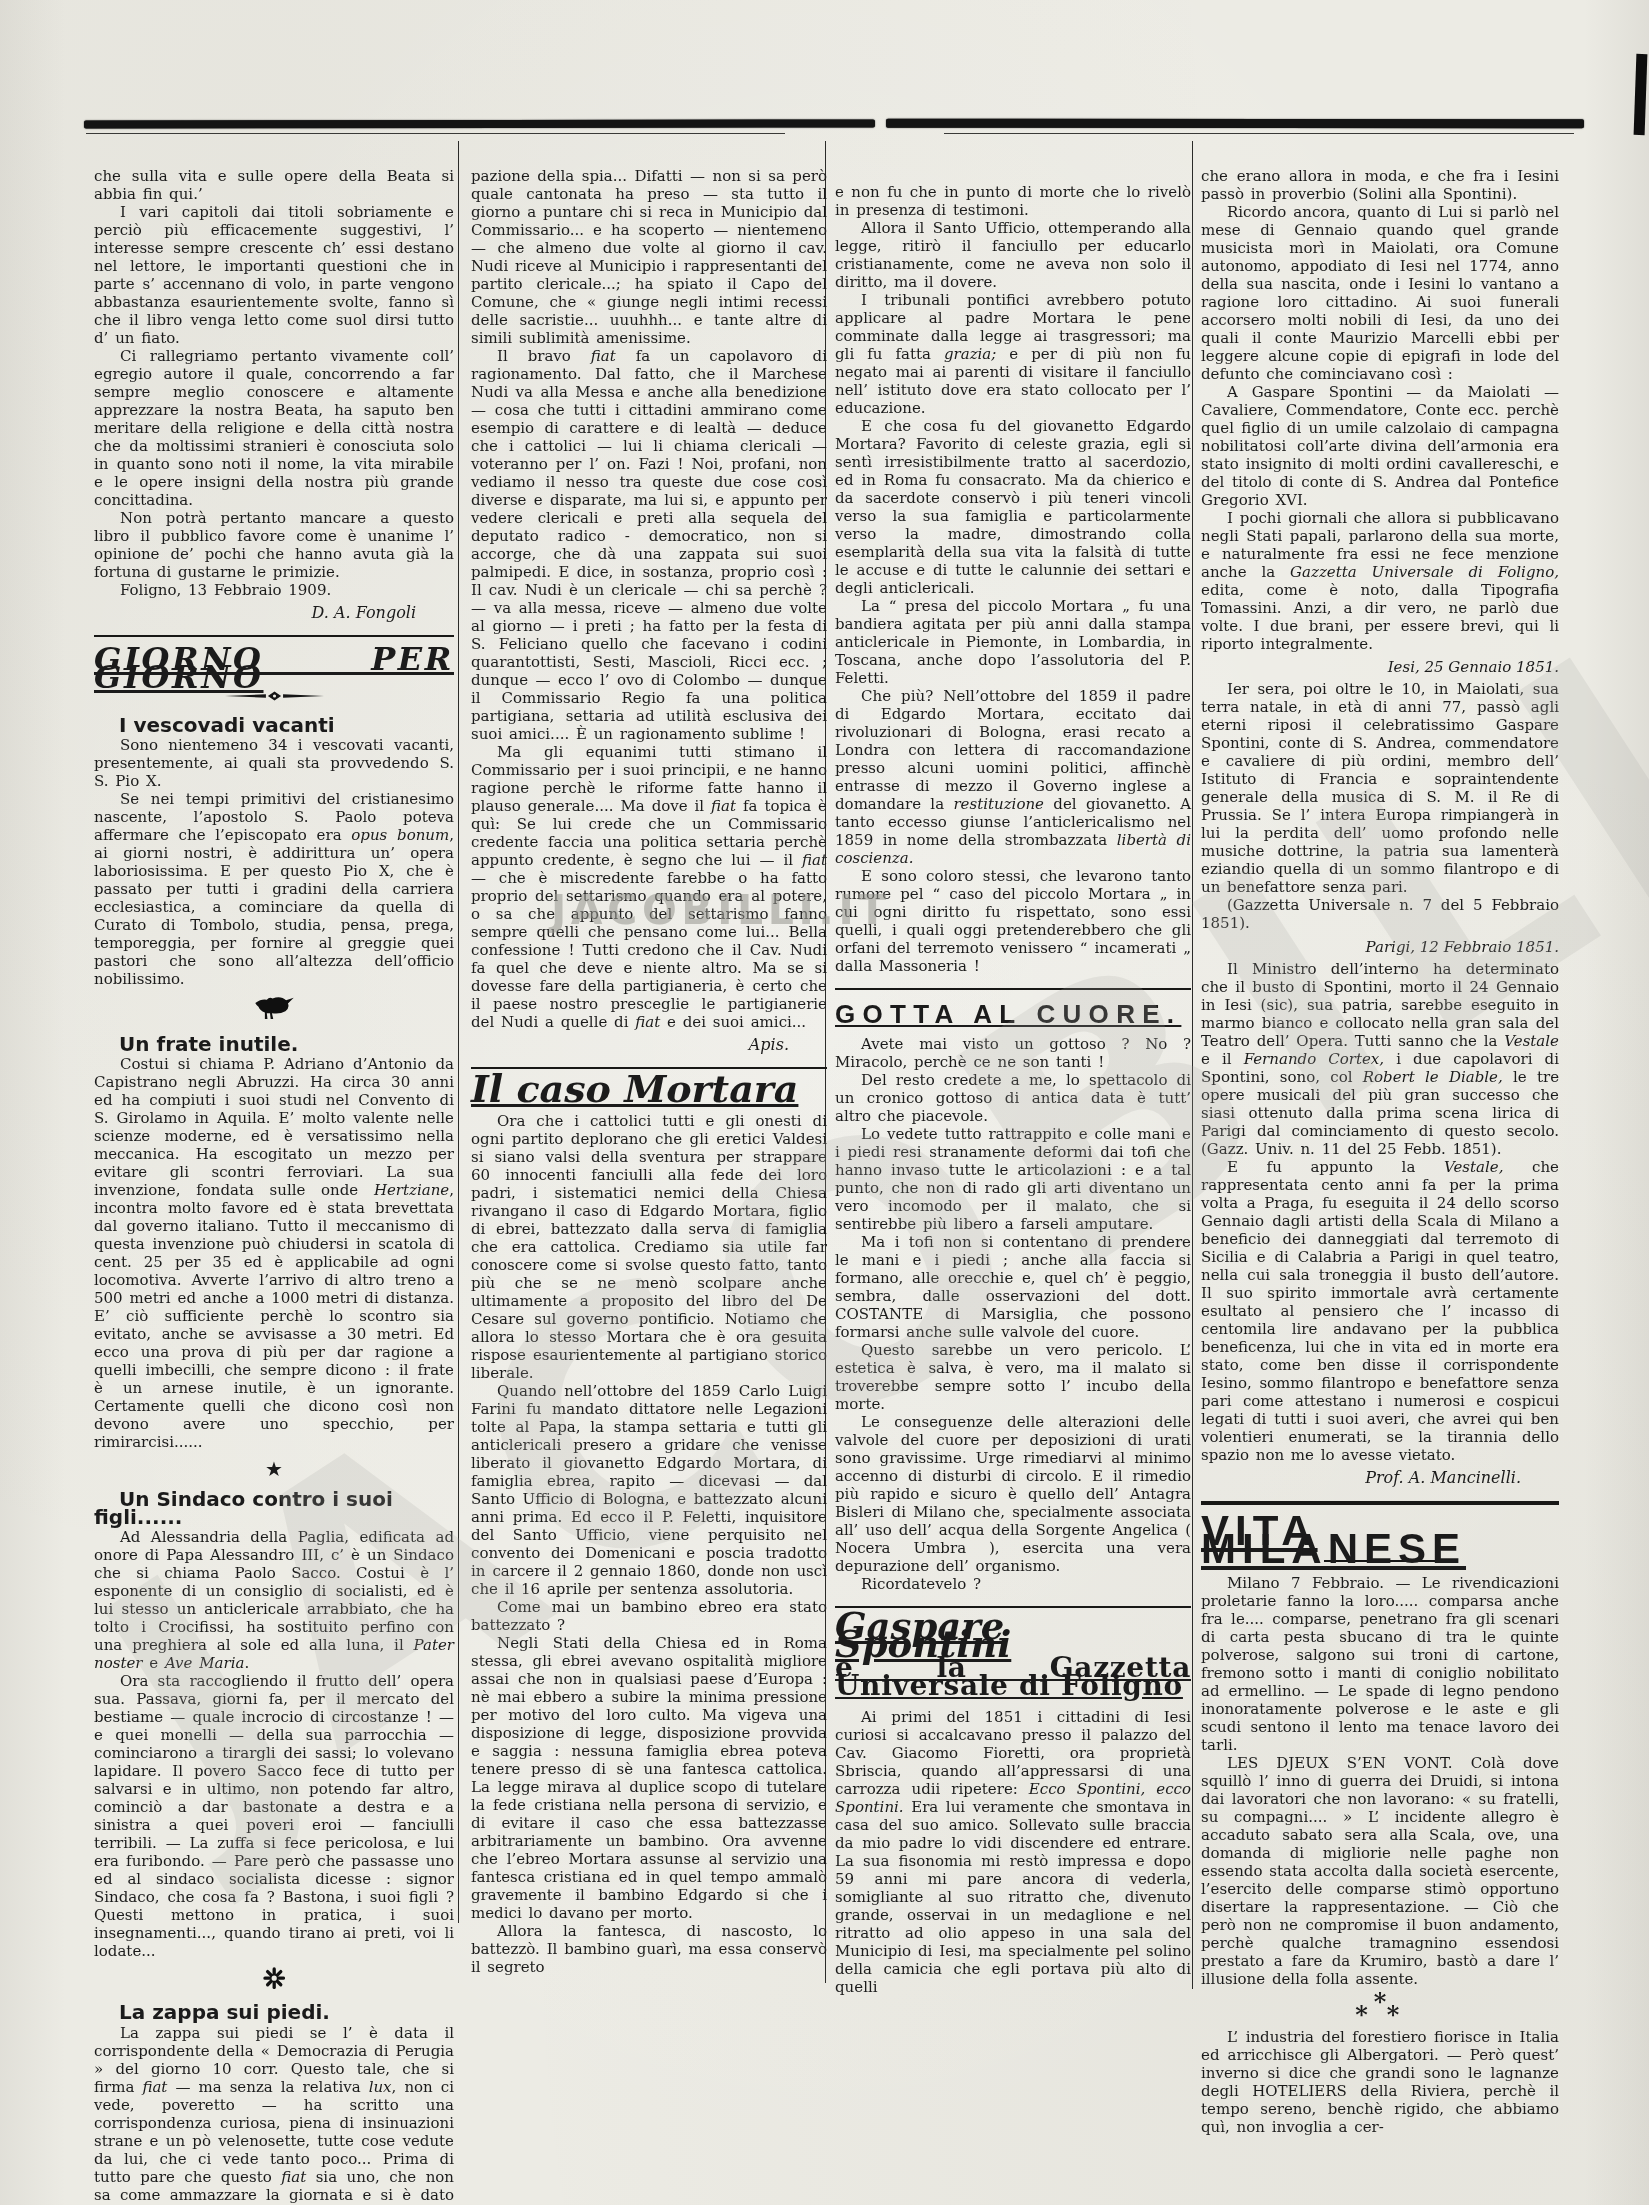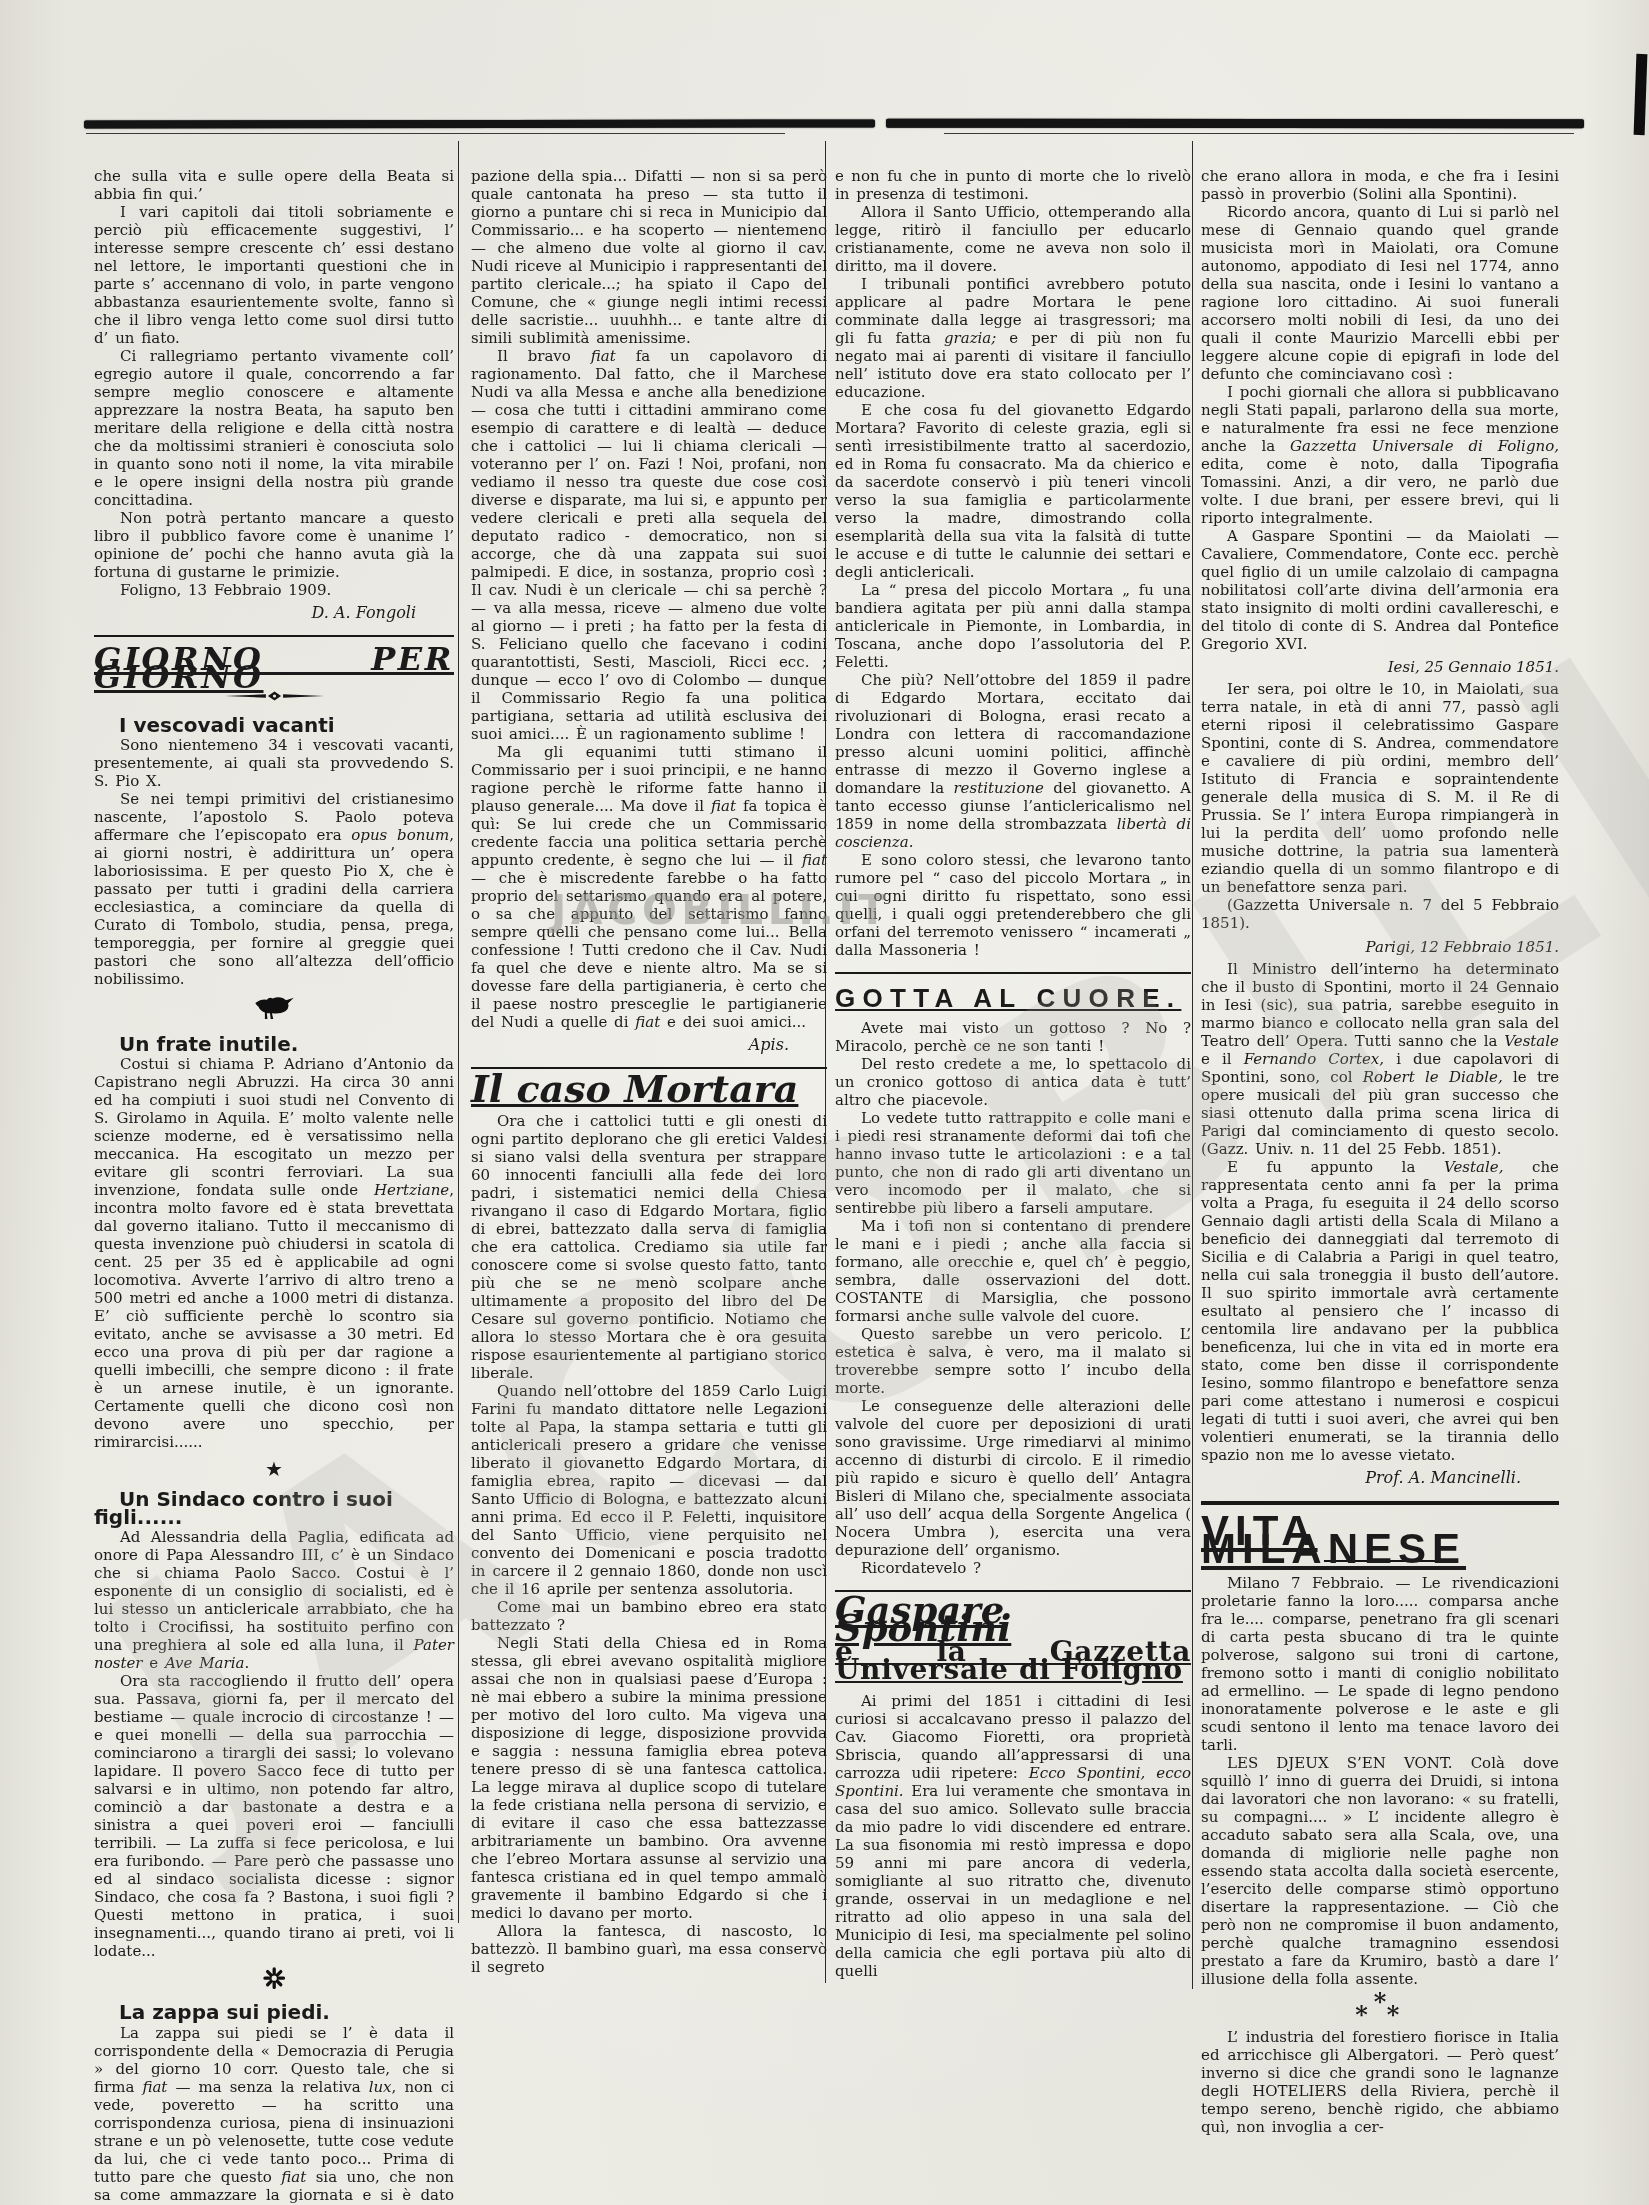--- a/index.html
+++ b/index.html
@@ -27,21 +27,21 @@
   
   .wm-big{position:absolute;left:40px;top:1570px;font-family:"DejaVu Sans",sans-serif;font-weight:bold;
     font-size:343px;letter-spacing:20px;color:rgba(172,172,164,0.20);white-space:nowrap;
     transform:rotate(-33deg);transform-origin:left top;pointer-events:none;z-index:5;}
   .wm-small{position:absolute;left:551px;top:886px;font-family:"DejaVu Sans",sans-serif;font-weight:bold;
     font-size:41px;letter-spacing:4.6px;color:rgba(150,150,142,0.55);pointer-events:none;z-index:5;}
   
   .column{position:absolute;top:167px;text-align:justify;font-size:15px;line-height:18px;z-index:2;}
   .col-1{left:94px;width:360px;}
   .col-2{left:471px;width:356px;}
-  .col-3{left:835px;width:356px;}
+  .col-3{left:835px;width:356px;margin-top:16px;}
   .col-4{left:1201px;width:358px;}
   .para{margin:0;text-indent:26px;word-spacing:2px;}
   .para.noindent{text-indent:0;}
   .subhead{font-family:"DejaVu Sans",sans-serif;font-weight:bold;font-size:20px;margin:10.6px 0 2.6px;text-indent:25px;text-align:left;}
   .signature{font-style:italic;text-align:right;padding-right:38px;margin:5.3px 0 2.6px;font-size:16px;}
   .dateline{font-style:italic;text-indent:99px;text-align:right;margin:5.3px 0 4px;font-size:15px;}
   .rule{height:2px;background:#181816;margin:13px 0 9.2px;}
   .rule.thick{height:3.3px;margin:14.5px 0 8px;}
   .hd{text-indent:0;text-decoration:underline;}
   .hd-giorno{font-weight:bold;font-style:italic;font-size:32px;letter-spacing:2.6px;margin:13px 0 2.6px;}
@@ -149,22 +149,22 @@
       <p class="para">Le conseguenze delle alterazioni delle valvole del cuore per deposizioni di urati sono gravissime. Urge rimediarvi al minimo accenno di disturbi di circolo. E il rimedio più rapido e sicuro è quello dell’ Antagra Bisleri di Milano che, specialmente associata all’ uso dell’ acqua della Sorgente Angelica ( Nocera Umbra ), esercita una vera depurazione dell’ organismo.</p>
       <p class="para">Ricordatevelo ?</p>
       <div class="rule"></div>
       <div class="hd hd-spontini">Gaspare Spontini</div>
       <div class="hd hd-spontini-sub">e la Gazzetta Universale di Foligno</div>
       <p class="para">Ai primi del 1851 i cittadini di Iesi curiosi si accalcavano presso il palazzo del Cav. Giacomo Fioretti, ora proprietà Sbriscia, quando all’appressarsi di una carrozza udii ripetere: <i>Ecco Spontini, ecco Spontini.</i> Era lui veramente che smontava in casa del suo amico. Sollevato sulle braccia da mio padre lo vidi discendere ed entrare. La sua fisonomia mi restò impressa e dopo 59 anni mi pare ancora di vederla, somigliante al suo ritratto che, divenuto grande, osservai in un medaglione e nel ritratto ad olio appeso in una sala del Municipio di Iesi, ma specialmente pel solino della camicia che egli portava più alto di quelli</p>
     </div>
   <div class="column col-4">
       <p class="para noindent">che erano allora in moda, e che fra i Iesini passò in proverbio (Solini alla Spontini).</p>
       <p class="para">Ricordo ancora, quanto di Lui si parlò nel mese di Gennaio quando quel grande musicista morì in Maiolati, ora Comune autonomo, appodiato di Iesi nel 1774, anno della sua nascita, onde i Iesini lo vantano a ragione loro cittadino. Ai suoi funerali accorsero molti nobili di Iesi, da uno dei quali il conte Maurizio Marcelli ebbi per leggere alcune copie di epigrafi in lode del defunto che cominciavano così :</p>
+      <p class="para">A Gaspare Spontini — da Maiolati — Cavaliere, Commendatore, Conte ecc. perchè quel figlio di un umile calzolaio di campagna nobilitatosi coll’arte divina dell’armonia era stato insignito di molti ordini cavallereschi, e del titolo di conte di S. Andrea dal Pontefice Gregorio XVI.</p>
       <p class="para">I pochi giornali che allora si pubblicavano negli Stati papali, parlarono della sua morte, e naturalmente fra essi ne fece menzione anche la <i>Gazzetta Universale di Foligno,</i> edita, come è noto, dalla Tipografia Tomassini. Anzi, a dir vero, ne parlò due volte. I due brani, per essere brevi, qui li riporto integralmente.</p>
-      <p class="para">A Gaspare Spontini — da Maiolati — Cavaliere, Commendatore, Conte ecc. perchè quel figlio di un umile calzolaio di campagna nobilitatosi coll’arte divina dell’armonia era stato insignito di molti ordini cavallereschi, e del titolo di conte di S. Andrea dal Pontefice Gregorio XVI.</p>
       <div class="dateline">Iesi, 25 Gennaio 1851.</div>
       <p class="para">Ier sera, poi oltre le 10, in Maiolati, sua terra natale, in età di anni 77, passò agli eterni riposi il celebratissimo Gaspare Spontini, conte di S. Andrea, commendatore e cavaliere di più ordini, membro dell’ Istituto di Francia e sopraintendente generale della musica di S. M. il Re di Prussia. Se l’ intera Europa rimpiangerà in lui la perdita dell’ uomo profondo nelle musiche dottrine, la patria sua lamenterà eziandio quella di un sommo filantropo e di un benefattore senza pari.</p>
       <p class="para">(Gazzetta Universale n. 7 del 5 Febbraio 1851).</p>
       <div class="dateline">Parigi, 12 Febbraio 1851.</div>
       <p class="para">Il Ministro dell’interno ha determinato che il busto di Spontini, morto il 24 Gennaio in Iesi (sic), sua patria, sarebbe eseguito in marmo bianco e collocato nella gran sala del Teatro dell’ Opera. Tutti sanno che la <i>Vestale</i> e il <i>Fernando Cortex,</i> i due capolavori di Spontini, sono, col <i>Robert le Diable,</i> le tre opere musicali del più gran successo che siasi ottenuto dalla prima scena lirica di Parigi dal cominciamento di questo secolo. (Gazz. Univ. n. 11 del 25 Febb. 1851).</p>
       <p class="para">E fu appunto la <i>Vestale,</i> che rappresentata cento anni fa per la prima volta a Praga, fu eseguita il 24 dello scorso Gennaio dagli artisti della Scala di Milano a beneficio dei danneggiati dal terremoto di Sicilia e di Calabria a Parigi in quel teatro, nella cui sala troneggia il busto dell’autore. Il suo spirito immortale avrà certamente esultato al pensiero che l’ incasso di centomila lire andavano per la pubblica beneficenza, lui che in vita ed in morte era stato, come ben disse il corrispondente Iesino, sommo filantropo e benefattore senza pari come attestano i numerosi e cospicui legati di tutti i suoi averi, che avrei qui ben volentieri enumerati, se la tirannia dello spazio non me lo avesse vietato.</p>
       <div class="signature">Prof. A. Mancinelli.</div>
       <div class="rule thick"></div>
       <div class="hd hd-vita">VITA MILANESE</div>
       <div class="orn orn-vita-underline">

